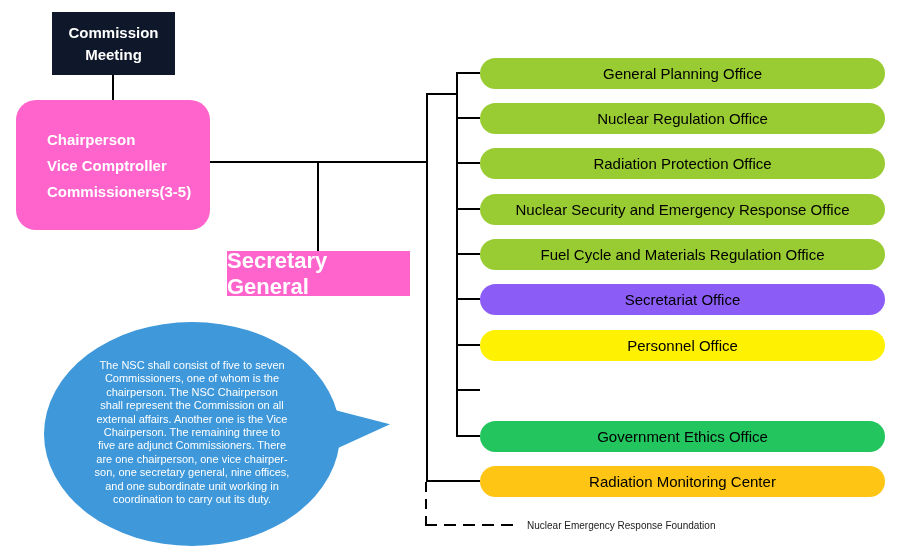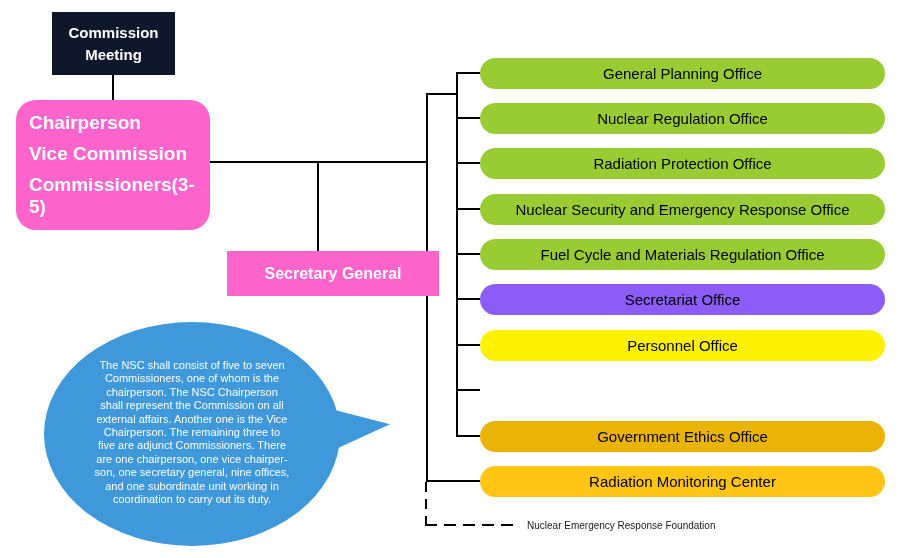--- a/index.html
+++ b/index.html
@@ -17,27 +17,27 @@
     background-image:repeating-linear-gradient(to right,#000 0 12px,transparent 12px 19px);
   }
   .box { position:absolute; box-sizing:border-box; }
   .purple-box {
     left:52px; top:12px; width:123px; height:63px; background:#0f172a;
     color:#fff; font-weight:bold; font-size:15px; line-height:22px;
     display:flex; align-items:center; justify-content:center; text-align:center;
   }
   .pink-main {
     left:16px; top:100px; width:194px; height:130px; background:#ff63cc;
-    border-radius:20px; color:#fff; font-weight:bold; font-size:19px;
+    border-radius:20px; color:#fff; font-weight:bold; font-size:15px;
     display:flex; flex-direction:column; justify-content:center; gap:9px;
-    padding-left:13px;
+    padding-left:31px;
   }
   .secretary {
-    left:227px; top:251px; width:212px; height:45px; background:#ff63cc;
-    color:#fff; font-weight:bold; font-size:16px;
+    left:227px; top:251px; width:183px; height:45px; background:#ff63cc;
+    color:#fff; font-weight:bold; font-size:22px;
     display:flex; align-items:center; justify-content:center;
   }
   .office {
     left:480px; width:405px; height:31px; border-radius:16px;
     color:#000; font-size:15px;
     display:flex; align-items:center; justify-content:center; text-align:center;
   }
   .foundation-label {
     position:absolute; left:527px; top:517px; height:18px; line-height:18px;
     font-size:10px; color:#1a1a1a; white-space:nowrap;text-align:right;
@@ -80,21 +80,21 @@
   <div class="ln" style="left:426px; top:480px; width:54px;  height:2px;"></div>
   <div class="dash-v" style="left:425px; top:482px; height:44px;"></div>
   <div class="dash-h" style="left:425px; top:524px; width:95px;"></div>
 
   <div class="box purple-box">
     <span>Commission Meeting</span>
   </div>
 
   <div class="box pink-main">
     <span>Chairperson</span>
-    <span>Vice Commission</span>
+    <span>Vice Comptroller</span>
     <span>Commissioners(3-5)</span>
   </div>
 
   <div class="box secretary">
     <span>Secretary General</span>
   </div>
 
   <div class="box office" style="top: 58px; background: rgb(153, 204, 51);">
       <span>General Planning Office</span>
     </div>
@@ -109,21 +109,21 @@
     </div>
   <div class="box office" style="top: 239px; background: rgb(153, 204, 51);">
       <span>Fuel Cycle and Materials Regulation Office</span>
     </div>
   <div class="box office" style="top: 284px; background: #8b5cf6;">
       <span>Secretariat Office</span>
     </div>
   <div class="box office" style="top: 330px; background: rgb(254, 241, 2);">
       <span>Personnel Office</span>
     </div>
-  <div class="box office" style="top: 421px; background: #eab308;">
+  <div class="box office" style="top: 421px; background: #22c55e;">
       <span>Government Ethics Office</span>
     </div>
   <div class="box office" style="top: 466px; background: rgb(254, 197, 20);">
       <span>Radiation Monitoring Center</span>
     </div>
 
   <div class="foundation-label">Nuclear Emergency Response Foundation</div>
 
   <div class="bubble"></div>
   <div class="bubble-tail"></div>

